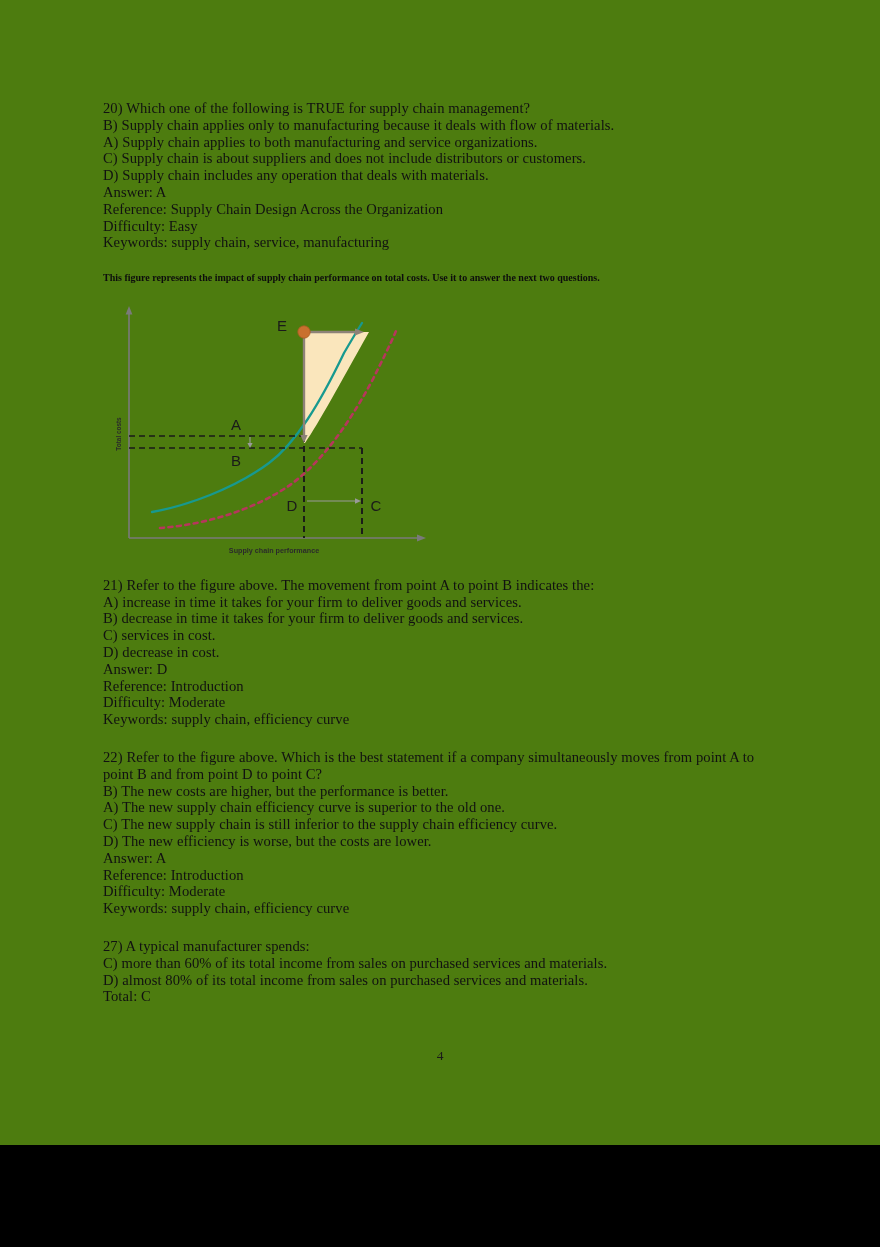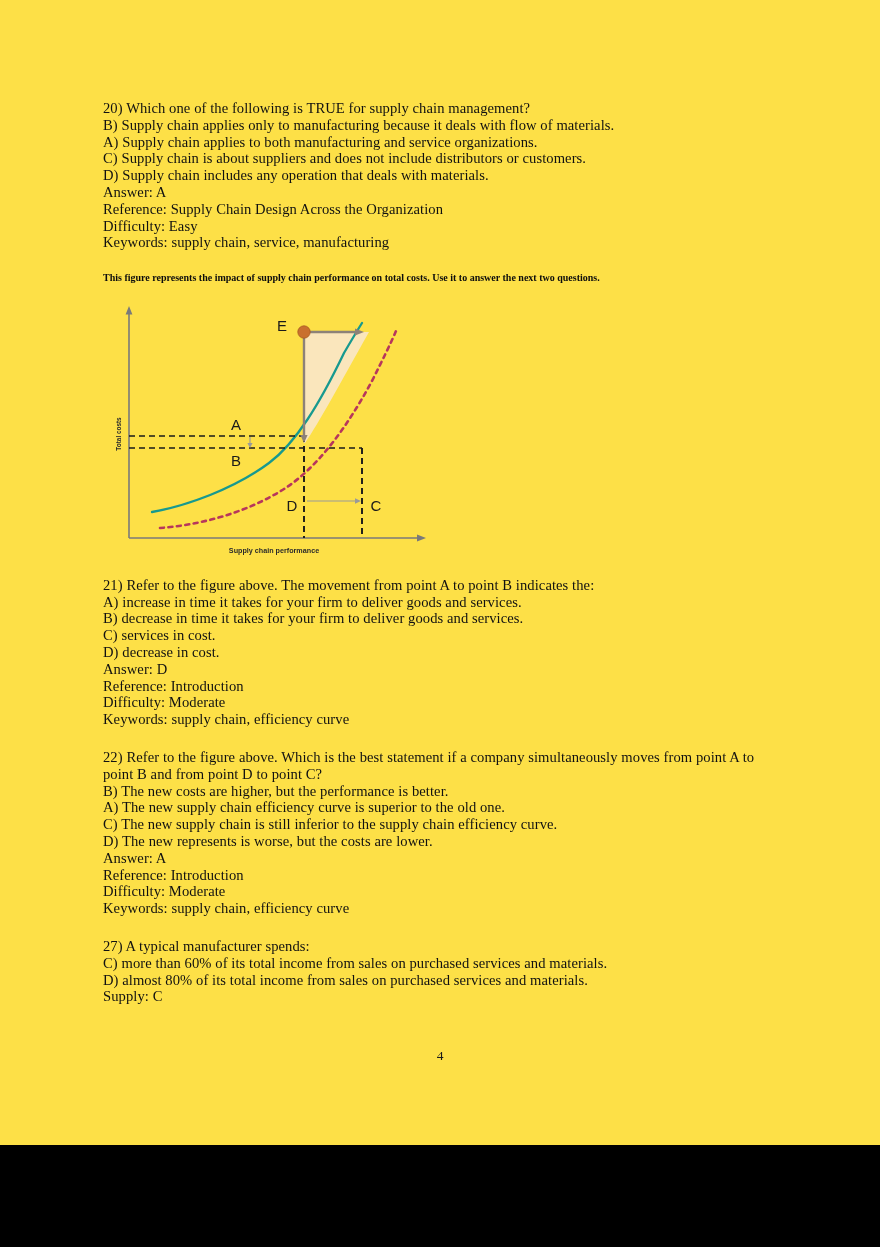--- a/index.html
+++ b/index.html
@@ -16,21 +16,21 @@
     overflow: hidden;
   }
 
   
   .page-sheet {
     position: absolute;
     left: 0;
     top: 0;
     width: 880px;
     height: 1145px;
-    background: #fde047;
+    background: #4d7c0f;
   }
 
   .bottom-band {
     position: absolute;
     left: 0;
     top: 1145px;
     width: 880px;
     height: 102px;
     background: #000000;
   }
@@ -185,34 +185,34 @@
       <div class="line">Keywords:  supply chain, efficiency curve</div>
     </div>
 
     <div class="spacer-lg"></div>
 
     <div class="qblock">
       <div class="line">22) Refer to the figure above. Which is the best statement if a company simultaneously moves from point A to point B and from point D to point C?</div>
       <div class="line">B) The new costs are higher, but the performance is better.</div>
       <div class="line">A) The new supply chain efficiency curve is superior to the old one.</div>
       <div class="line">C) The new supply chain is still inferior to the supply chain efficiency curve.</div>
-      <div class="line">D) The new represents is worse, but the costs are lower.</div>
+      <div class="line">D) The new efficiency is worse, but the costs are lower.</div>
       <div class="line">Answer:  A</div>
       <div class="line">Reference:  Introduction</div>
       <div class="line">Difficulty:  Moderate</div>
       <div class="line">Keywords:  supply chain, efficiency curve</div>
     </div>
 
     <div class="spacer-lg"></div>
 
     <div class="qblock">
       <div class="line">27) A typical manufacturer spends:</div>
       <div class="line">C) more than 60% of its total income from sales on purchased services and materials.</div>
       <div class="line">D) almost 80% of its total income from sales on purchased services and materials.</div>
-      <div class="line">Supply:  C</div>
+      <div class="line">Total:  C</div>
     </div>
 
   </div>
 
   <div class="page-number">4</div>
 
 </div>
 
 <div class="bottom-band"></div>
 

